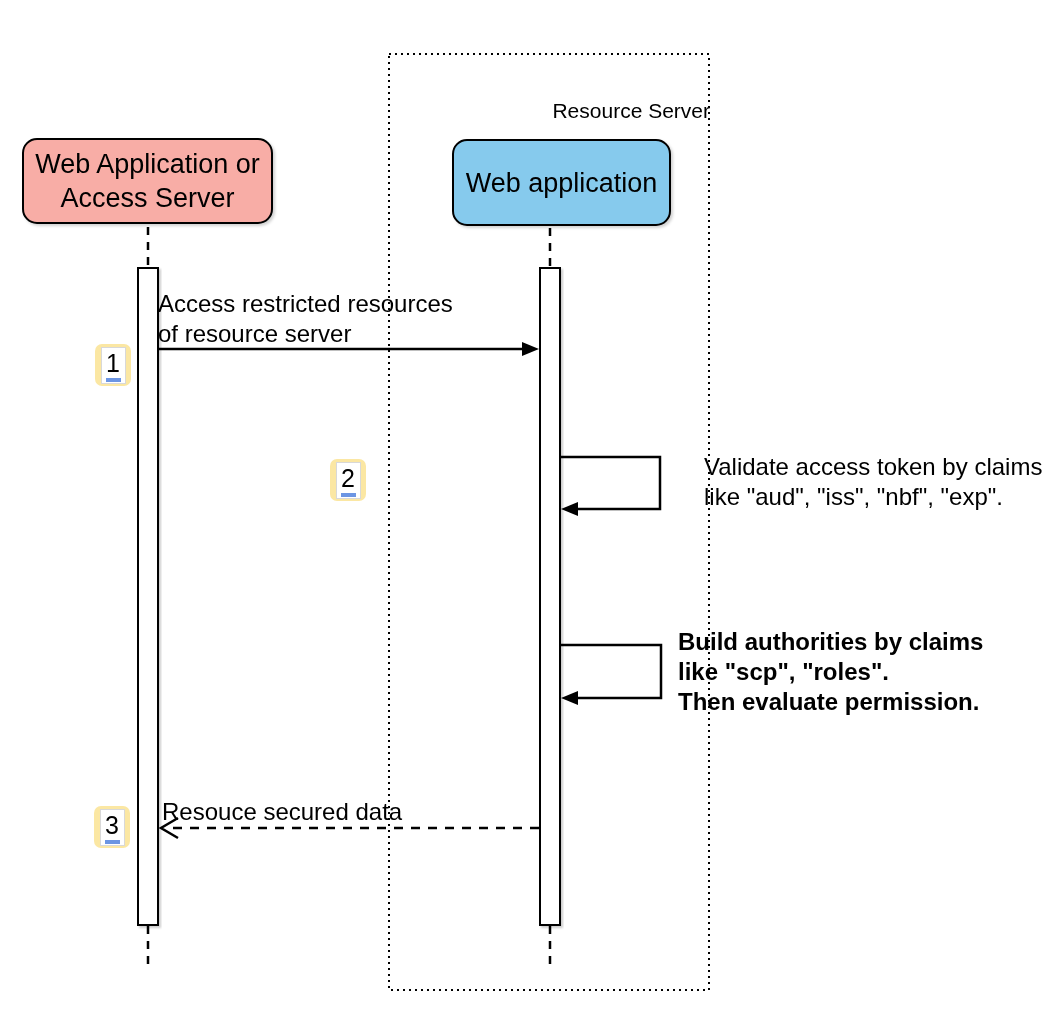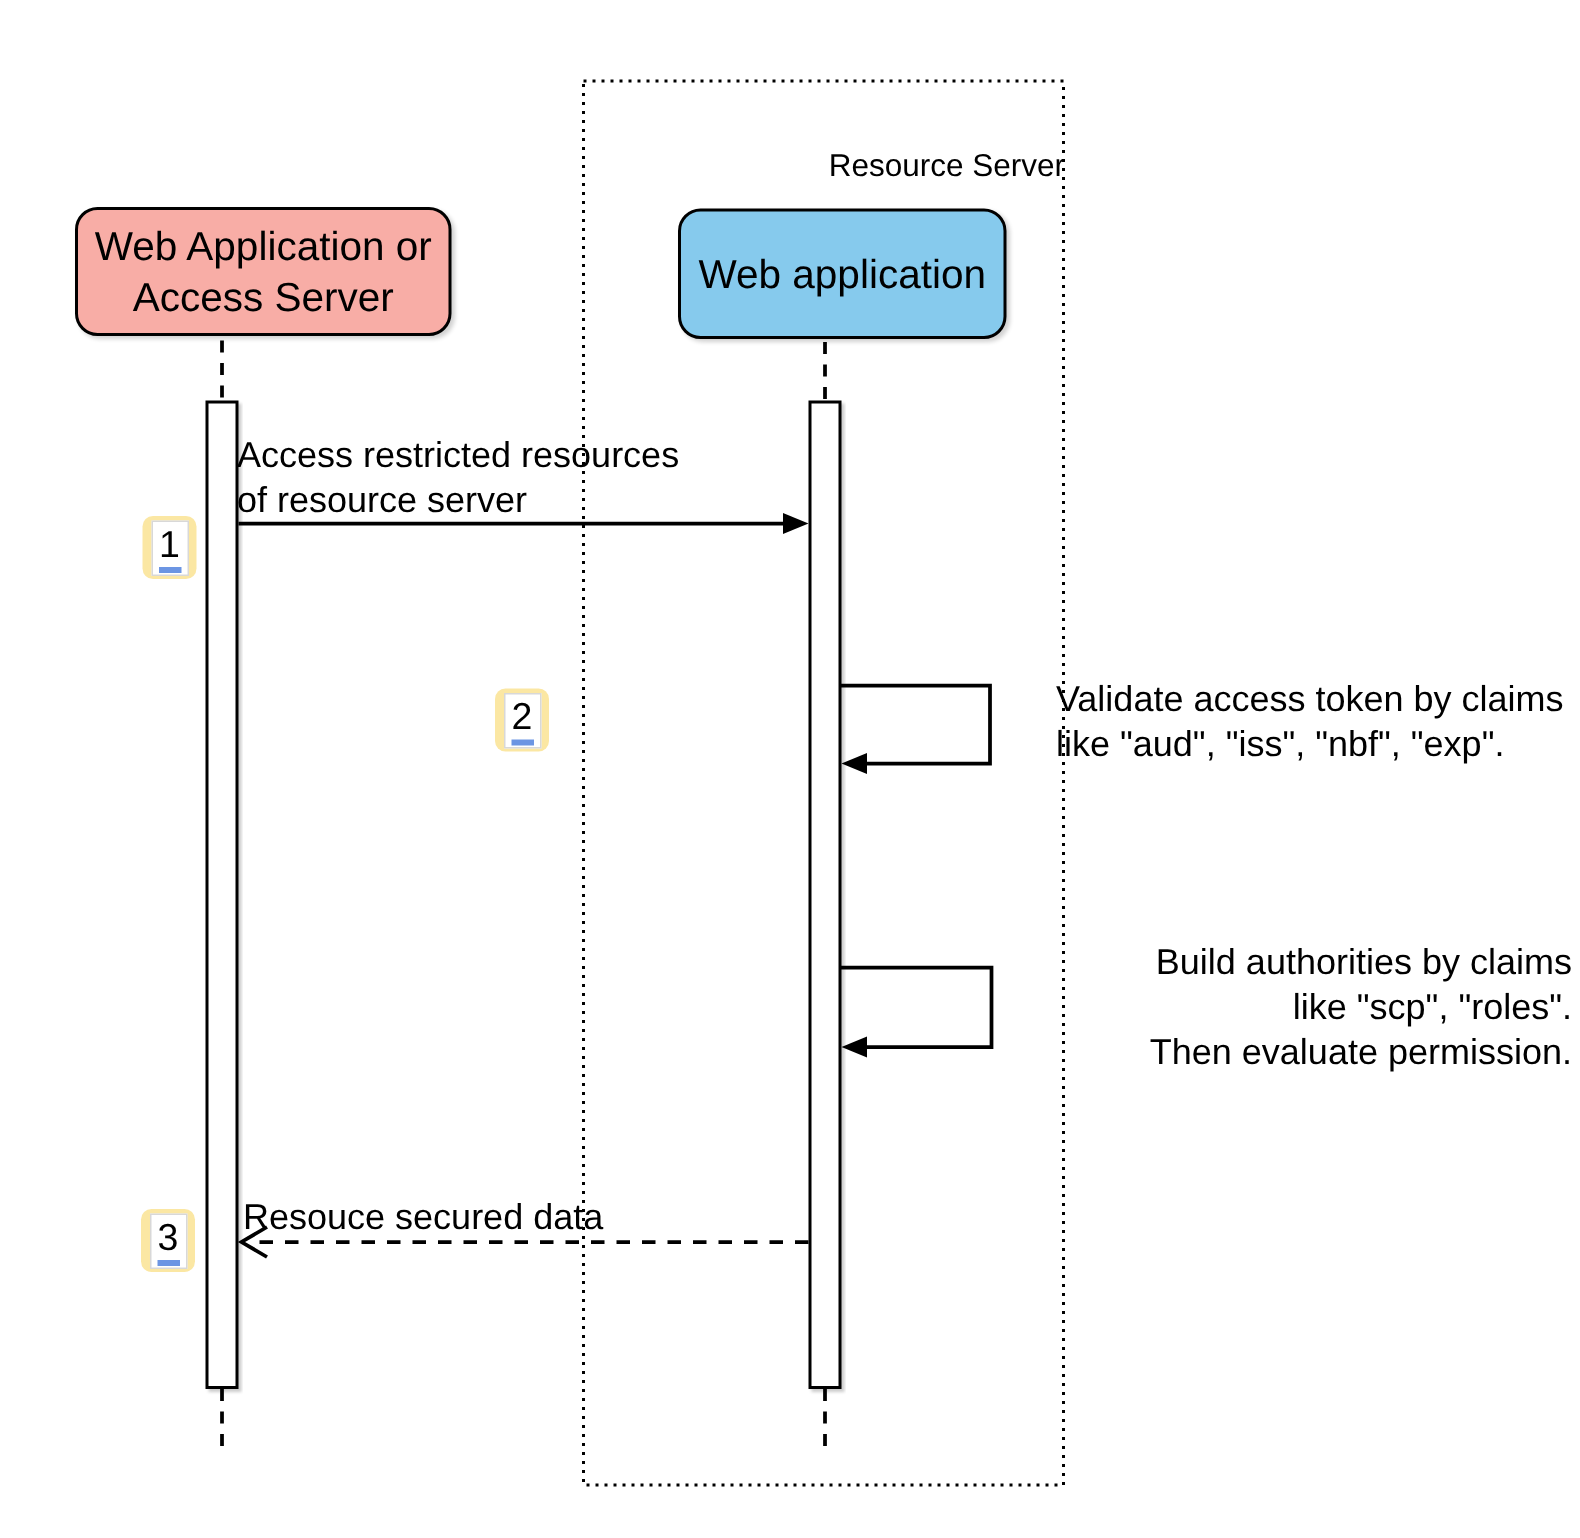--- a/index.html
+++ b/index.html
@@ -21,31 +21,31 @@
   }
 
   
   .participant{
     border:2px solid #000;border-radius:15px;
     display:flex;flex-direction:column;align-items:center;justify-content:center;
     text-align:center;font-size:27px;line-height:34px;
     box-shadow:2px 2px 3px rgba(0,0,0,0.18);
     box-sizing:border-box;
   }
-  .participant.left{left:22px;top:138px;width:251px;height:86px;background:#F8ADA6;margin-left:28px;}
+  .participant.left{left:22px;top:138px;width:251px;height:86px;background:#F8ADA6;}
   .participant.right{left:452px;top:139px;width:219px;height:87px;background:#86CAED;}
 
   
   .msg{
     font-size:24px;line-height:30px;
   }
   .msg.center{}
   .msg1{left:158px;top:289px;width:380px;}
   .msg2{left:704px;top:452px;width:360px;text-align:left;}
-  .msg2b{left:678px;top:627px;width:370px;text-align:right;}
+  .msg2b{left:678px;top:627px;width:370px;text-align:left;font-weight:bold;}
   .msg3{left:162px;top:797px;width:380px;}
 
   
   .badge{
     width:36px;height:42px;border-radius:7px;
     background:#FBE7A3;
     display:flex;align-items:center;justify-content:center;
   }
   .badge .inner{
     background:#ffffff;border:1px solid #d8d8d8;

